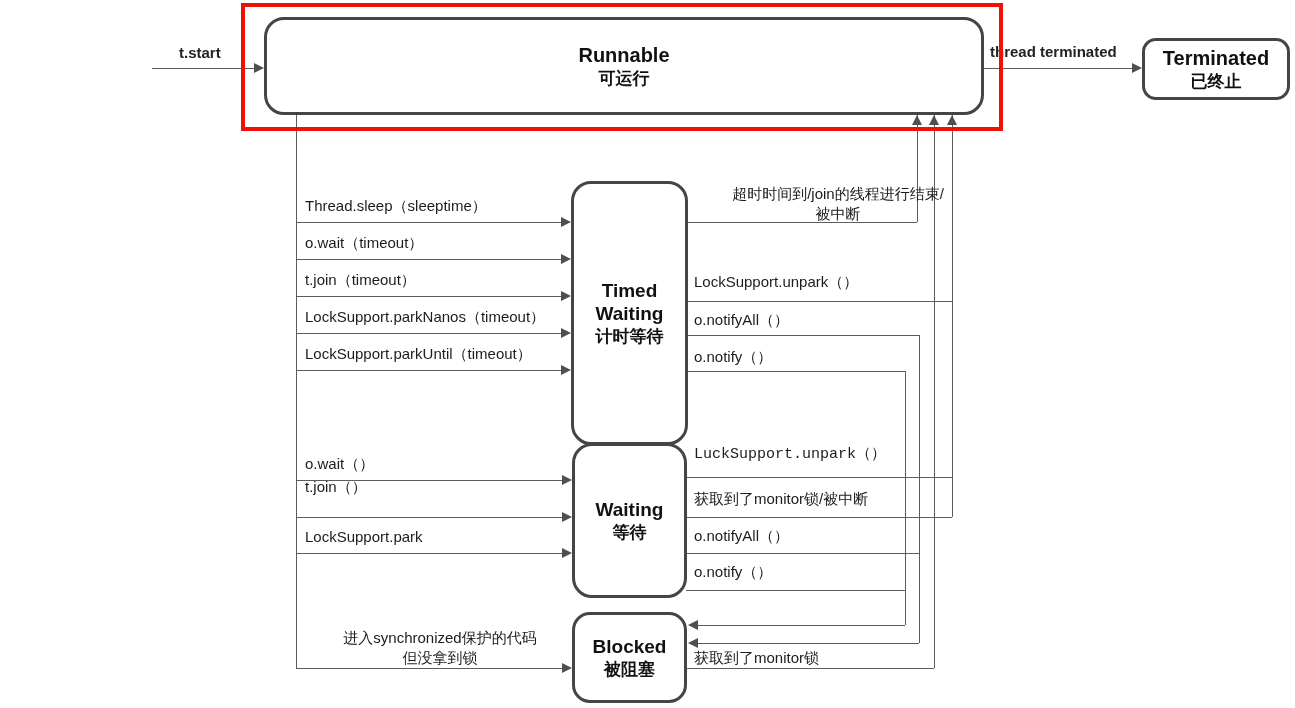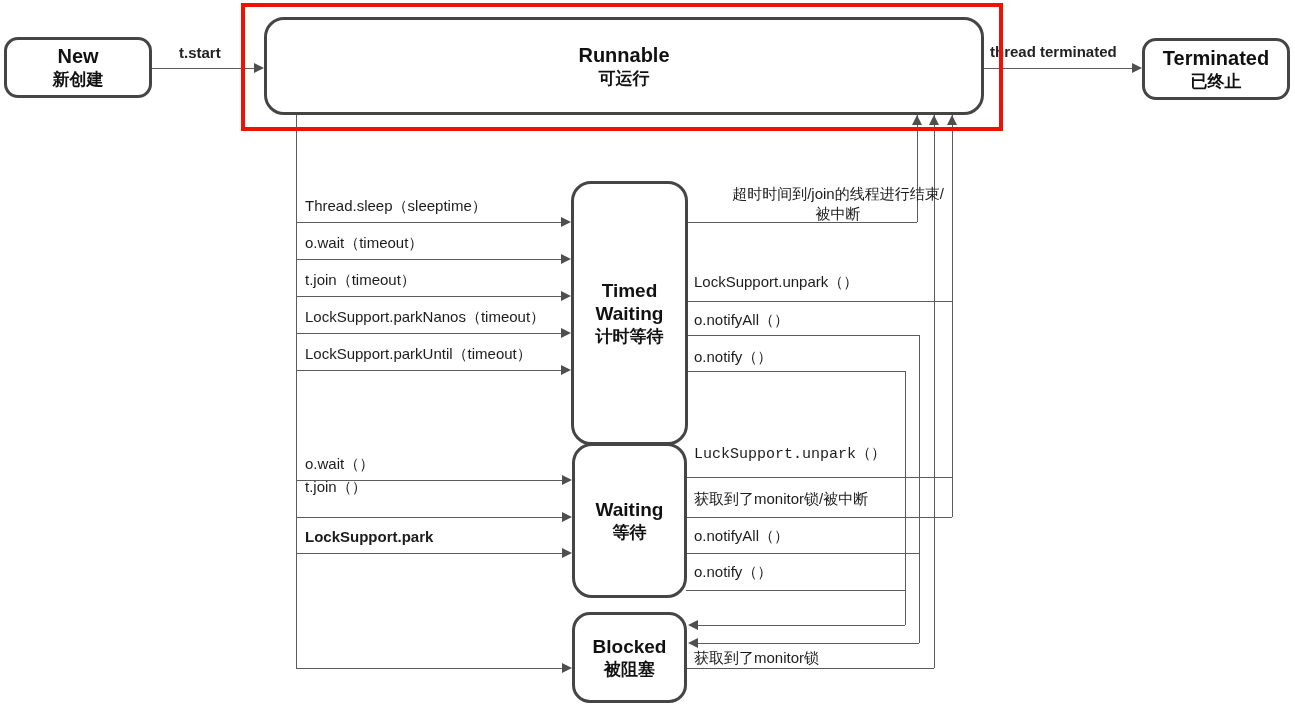--- a/index.html
+++ b/index.html
@@ -29,24 +29,20 @@
   .arr.l{border-top:5px solid transparent;border-bottom:5px solid transparent;border-right:10px solid #4f4f4f;}
   .arr.u{border-left:5px solid transparent;border-right:5px solid transparent;border-bottom:10px solid #4f4f4f;}
 </style>
 </head>
 <body>
 
 <div id="stage">
 
   <div id="red-frame" style="left:241px;top:3px;width:762px;height:128px;"></div>
 
-  <div class="node" style="left:4px;top:37px;width:148px;height:61px;border-radius:14px;">
-    <div class="en">New</div>
-    <div class="zh">新创建</div>
-  </div>
 
   <div class="node" style="left:264px;top:17px;width:720px;height:98px;border-radius:20px;">
     <div class="en">Runnable</div>
     <div class="zh">可运行</div>
   </div>
 
   <div class="node" style="left:1142px;top:38px;width:148px;height:62px;border-radius:14px;">
     <div class="en">Terminated</div>
     <div class="zh">已终止</div>
   </div>
@@ -98,24 +94,26 @@
   <div class="arr r" style="left:561px;top:365px;"></div>
 
   <div class="lbl" style="left:305px;top:454px;">o.wait（）</div>
   <div class="hl" style="left:296px;top:480px;width:268px;"></div>
   <div class="arr r" style="left:562px;top:475px;"></div>
 
   <div class="lbl" style="left:305px;top:477px;">t.join（）</div>
   <div class="hl" style="left:296px;top:517px;width:268px;"></div>
   <div class="arr r" style="left:562px;top:512px;"></div>
 
-  <div class="lbl" style="left:305px;top:527px;font-weight:bold;">LockSupport.park</div>
+  <div class="lbl" style="left:305px;top:527px;">LockSupport.park</div>
   <div class="hl" style="left:296px;top:553px;width:268px;"></div>
   <div class="arr r" style="left:562px;top:548px;"></div>
 
+  <div class="lbl c" style="left:290px;top:628px;width:300px;">进入synchronized保护的代码
+但没拿到锁</div>
   <div class="hl" style="left:296px;top:668px;width:268px;"></div>
   <div class="arr r" style="left:562px;top:663px;"></div>
 
   <div class="lbl c" style="left:688px;top:184px;width:300px;">超时时间到/join的线程进行结束/
 被中断</div>
   <div class="hl" style="left:687px;top:222px;width:230px;"></div>
   <div class="vl" style="left:917px;top:115px;height:107px;"></div>
   <div class="arr u" style="left:912px;top:115px;"></div>
 
   <div class="lbl" style="left:694px;top:272px;">LockSupport.unpark（）</div>

